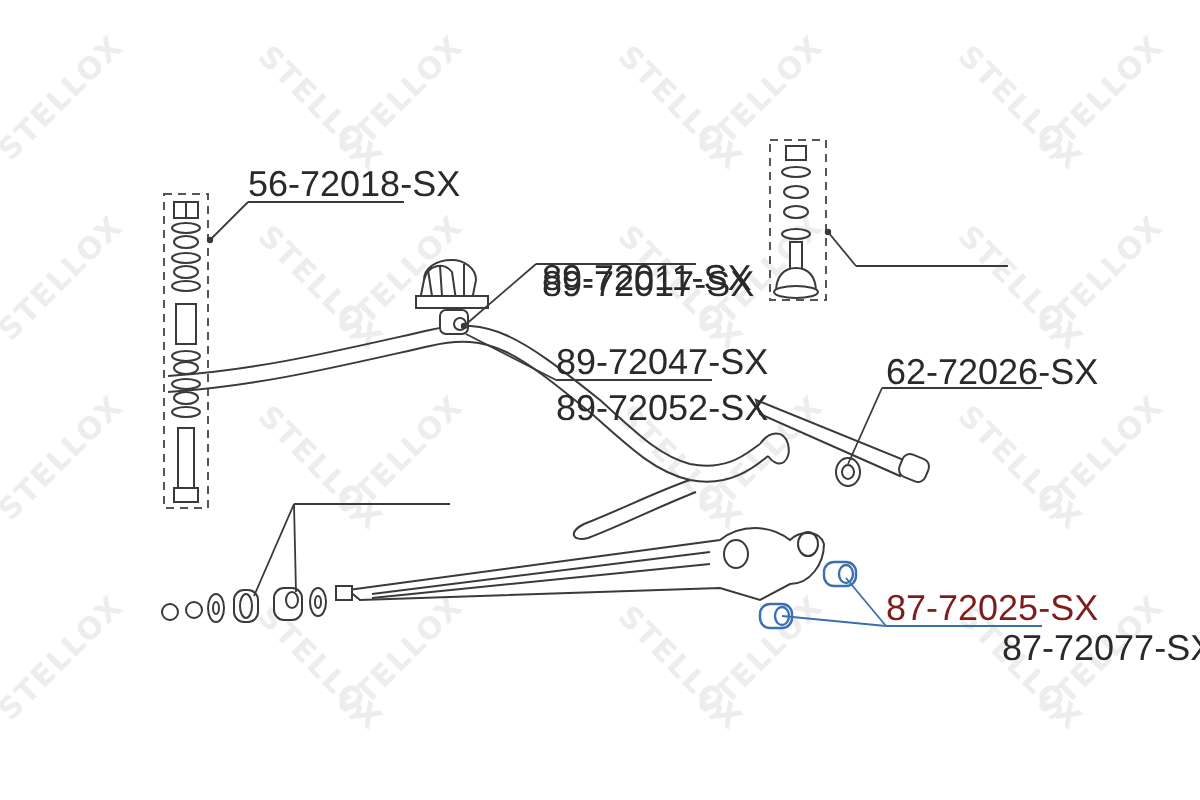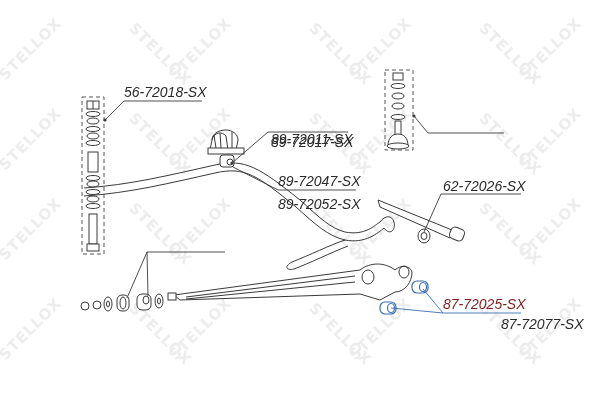--- a/index.html
+++ b/index.html
@@ -1,20 +1,20 @@
 <!DOCTYPE html>
 <html><head>
   <meta charset="utf-8">
   <style>
     html, body { margin: 0; padding: 0; background: #ffffff; }
     body { width: 600px; height: 400px; overflow: hidden; position: relative; font-family: "Liberation Sans", sans-serif; }
     #stage { position: absolute; left: 0; top: 0; width: 600px; height: 400px; }
     .watermark { position: absolute; font-family: "DejaVu Sans", sans-serif; font-weight: bold; font-size: 15px; letter-spacing: 1px; color: #ededed; transform: rotate(-45deg); white-space: nowrap; pointer-events: none; }
     .watermark.rev { transform: rotate(45deg); }
-    .label { position: absolute; font-size: 14px; color: #2a2a2a; white-space: nowrap; line-height: 16px; cursor: pointer; font-style: italic; }
+    .label { position: absolute; font-size: 18px; color: #2a2a2a; white-space: nowrap; line-height: 16px; cursor: pointer; }
     .label.blue { color: #7f1d1d; }
     svg { position: absolute; left: 0; top: 0; }
   </style>
 </head>
 <body>
 
 <div id="stage">
 
   <div>
     <div class="watermark" style="left:-10px;top:40px;">STELLOX</div>

